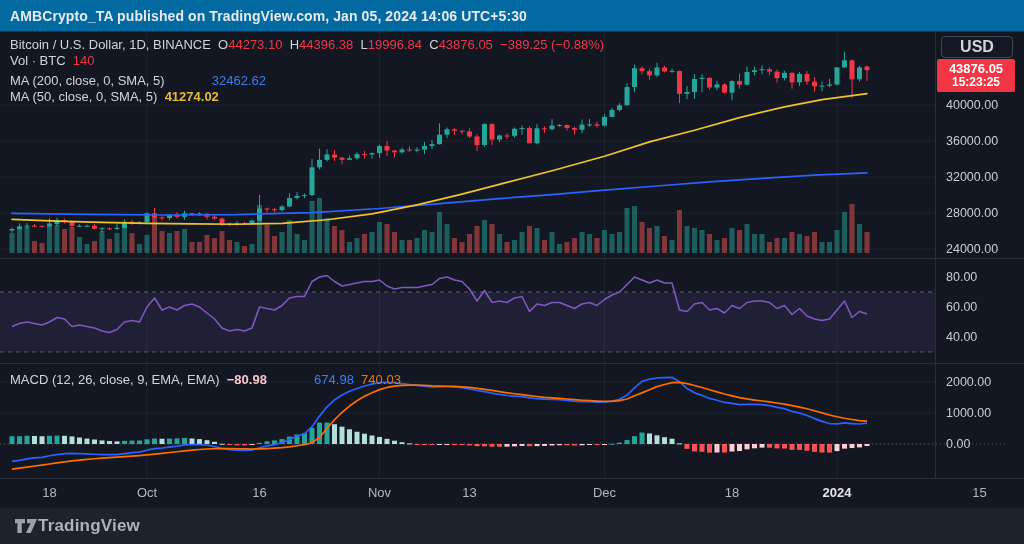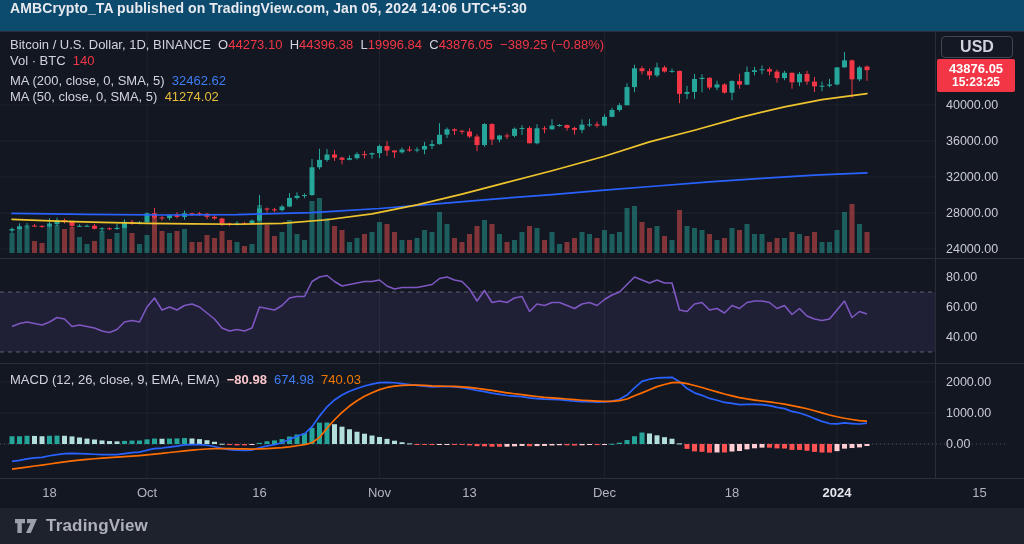--- a/index.html
+++ b/index.html
@@ -1,43 +1,43 @@
 <!DOCTYPE html>
 <html><head>
 <meta charset="utf-8">
 <style>
   html,body{margin:0;padding:0;background:#0b0e15;}
   .page{position:relative;width:1024px;height:544px;background:#131722;overflow:hidden;
         font-family:"Liberation Sans",sans-serif;-webkit-font-smoothing:antialiased;}
-  .topbar{position:absolute;left:0;top:0;width:1024px;height:31px;background:#0c4a6e;
-          border-bottom:1px solid #2a2e39;display:flex;align-items:flex-start;z-index:3;}
+  .topbar{position:absolute;left:0;top:0;width:1024px;height:31px;background:#0369a1;
+          border-bottom:1px solid #2a2e39;display:flex;align-items:center;z-index:3;}
   .topbar span{margin-left:10px;color:#e8eaef;font-size:14px;font-weight:bold;letter-spacing:.1px;}
   svg#cv{position:absolute;left:0;top:0;z-index:1;}
   svg text{font-family:"Liberation Sans",sans-serif;}
   .legend{position:absolute;left:10px;z-index:2;font-size:13px;color:#d1d4dc;line-height:16px;white-space:nowrap;}
   .legend .row{height:16px;}
   .legend .gap{margin-top:4px;}
   .v-red{color:#f23645;text-align:right;}
-  .v-blue{color:#3d7df2;}
-  .v-yellow{color:#e7bb3a;font-weight:normal;}
+  .v-blue{color:#3d7df2;margin-left:40px;}
+  .v-yellow{color:#e7bb3a;font-weight:bold;}
   .v-purple{color:#9575cd;}
   .v-pink{color:#f9c6cb;font-weight:bold;}
   .v-orange{color:#f07800;}
   .v-gray{color:#787b86;}
   .usd-btn{position:absolute;left:941px;top:36px;width:70px;height:20px;z-index:2;
            background:#141824;border:1px solid #43464f;border-radius:4px;color:#d1d4dc;
            font-size:16px;font-weight:bold;display:flex;align-items:center;justify-content:center;}
   .price-tag{position:absolute;left:937px;top:59px;width:78px;z-index:2;background:#f23645;
              border-radius:2px;color:#fff;text-align:center;padding:2px 0 3px 0;}
   .price-tag .p{font-size:13px;font-weight:bold;line-height:15px;}
   .price-tag .c{font-size:12px;font-weight:bold;line-height:13px;}
   .footer{position:absolute;left:0;bottom:0;width:1024px;height:36px;background:#1e222d;
           display:flex;align-items:center;z-index:3;}
   .footer .logo{margin-left:14px;display:flex;align-items:center;}
-  .footer .brand{margin-left:8px;color:#aeb1bb;font-size:17px;font-weight:bold;letter-spacing:.2px;}
+  .footer .brand{color:#aeb1bb;font-size:17px;font-weight:bold;letter-spacing:.2px;}
 </style>
 </head>
 <body>
 
 <div class="page">
 
   <div class="topbar">
     <span>AMBCrypto_TA published on TradingView.com, Jan 05, 2024 14:06 UTC+5:30</span>
   </div>
 

